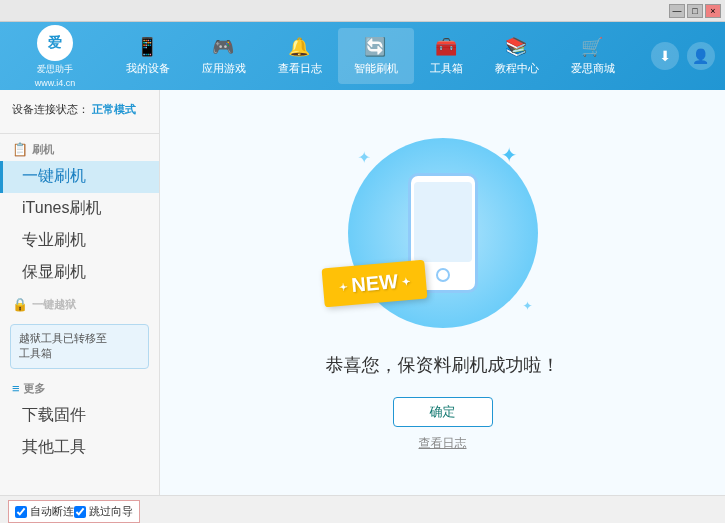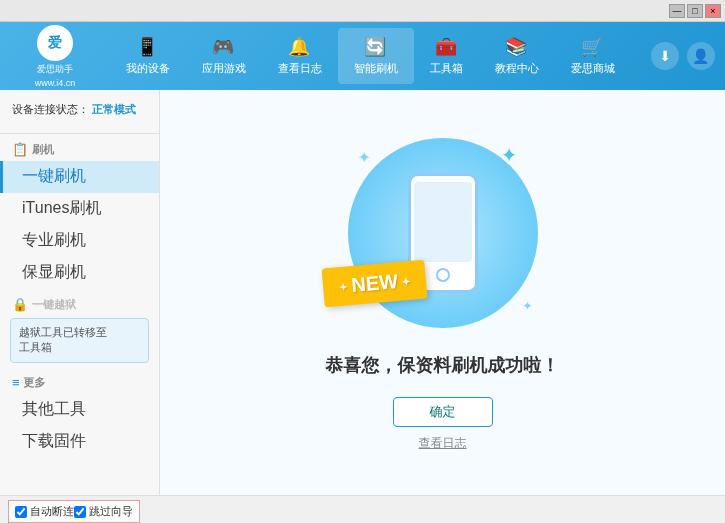--- a/index.html
+++ b/index.html
@@ -114,21 +114,21 @@
     }
     .sidebar-item.active {
       background: #d0ebf8;
       color: #1a7fc1;
       border-left: 3px solid #2196d3;
       padding-left: 19px;
     }
     .sidebar-disabled { color: #bbb !important; cursor: default !important; }
 
     .sidebar-notice {
-      margin: 2px 10px;
+      margin: 8px 10px;
       padding: 6px 8px;
       background: #e8f4fc;
       border: 1px solid #b3d9f0;
       border-radius: 4px;
       font-size: 11px;
       color: #555;
       line-height: 1.4;
     }
 
     
@@ -217,21 +217,21 @@
       font-size: 16px;
     }
     .sparkle-1 { top: 15px; left: 15px; }
     .sparkle-2 { top: 10px; right: 25px; font-size: 20px; color: #4fc3f7; }
     .sparkle-3 { bottom: 20px; right: 10px; font-size: 12px; }
 
     .success-text {
       font-size: 18px;
       color: #333;
       margin-bottom: 20px;
-      font-weight: bold;
+      font-weight: normal;
     }
 
     .confirm-btn {
       width: 100px;
       height: 30px;
       background: white;
       border: 1px solid #2196d3;
       color: #0f766e;
       border-radius: 4px;
       cursor: pointer;
@@ -342,24 +342,24 @@
     <div class="sidebar-notice">
       <span>越狱工具已转移至<br>工具箱</span>
     </div>
 
     <div class="sidebar-section-label" style="margin-top:8px;">
       <span class="sidebar-section-icon">≡</span>
       <span>更多</span>
     </div>
 
     <div class="sidebar-item">
+      <span>下载固件</span>
+    </div>
+    <div class="sidebar-item">
       <span>其他工具</span>
-    </div>
-    <div class="sidebar-item">
-      <span>下载固件</span>
     </div>
   </div>
 
   <div class="content">
 
     <div class="phone-illustration">
       <div class="phone-circle">
         <div class="phone-shape">
           <div class="phone-screen"></div>
           <div class="phone-home"></div>

